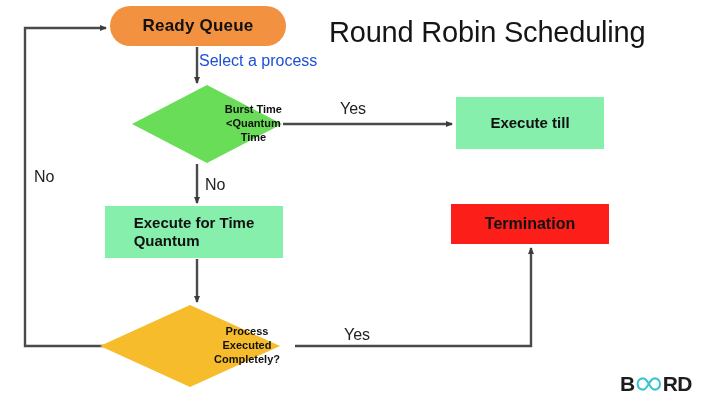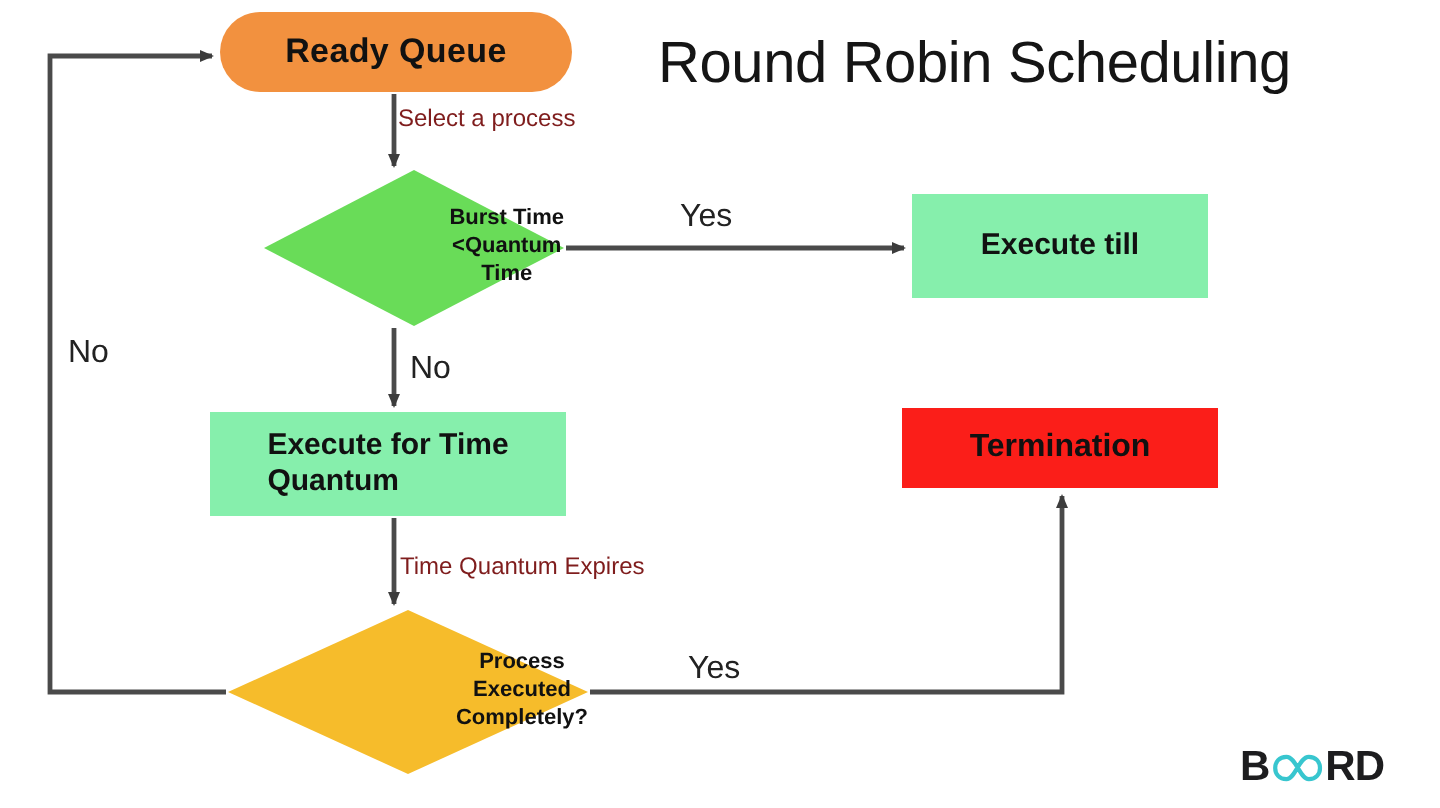--- a/index.html
+++ b/index.html
@@ -83,31 +83,31 @@
     line-height: 1.25;
   }
   #burst-time-decision {
     left: 132px; top: 85px;
     width: 150px; height: 78px;
   }
   #burst-time-decision .diamond-shape { background: #69DC58; }
   #burst-time-decision .diamond-label { font-size: 11px; }
 
   #process-executed-decision {
-    left: 114px; top: 305px;
+    left: 100px; top: 305px;
     width: 180px; height: 82px;
   }
   #process-executed-decision .diamond-shape { background: #F6BC2B; }
   #process-executed-decision .diamond-label { font-size: 11px; }
 
   
   .edge-label {
     position: absolute;
-    font-size: 12px;
-    color: #7f1d1d;
+    font-size: 16px;
+    color: #1d4ed8;
     white-space: nowrap;
     font-weight: normal;
   }
   .edge-label.big {
     font-size: 16px;
     color: #222222;
   }
 
   #label-select-a-process { left: 199px; top: 52px; }
   #label-no-down   { left: 205px; top: 176px; }
@@ -215,21 +215,20 @@
   </div>
 
   <div class="edge-label" id="label-select-a-process">Select a process</div>
 
   <div class="edge-label big" id="label-no-down">No</div>
 
   <div class="edge-label big" id="label-no-left">No</div>
 
   <div class="edge-label big" id="label-yes-top">Yes</div>
 
-  <div class="edge-label" id="label-time-quantum-expires">Time Quantum Expires</div>
 
   <div class="edge-label big" id="label-yes-bottom">Yes</div>
 
   <div id="brand-logo">
     <div class="logo-text">
       <span>B</span>
       <span class="logo-mark">
         <svg width="26" height="18" viewBox="0 0 26 18" aria-hidden="true">
           <path d="M7.2,3.4 C3.6,3.4 1.6,5.9 1.6,9 C1.6,12.1 3.6,14.6 7.2,14.6
                    C11.6,14.6 13.6,3.4 18.4,3.4 C22.0,3.4 24.0,5.9 24.0,9

